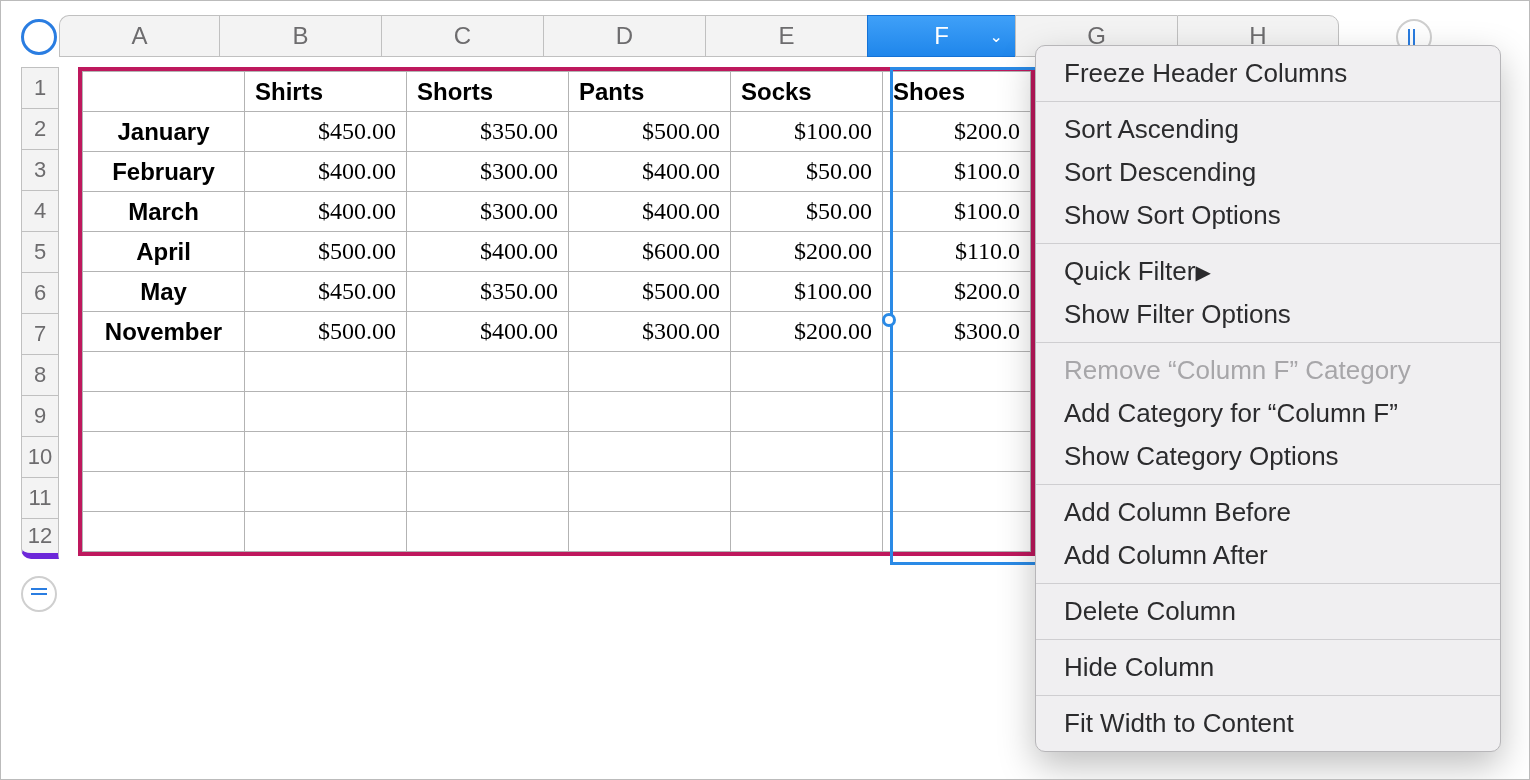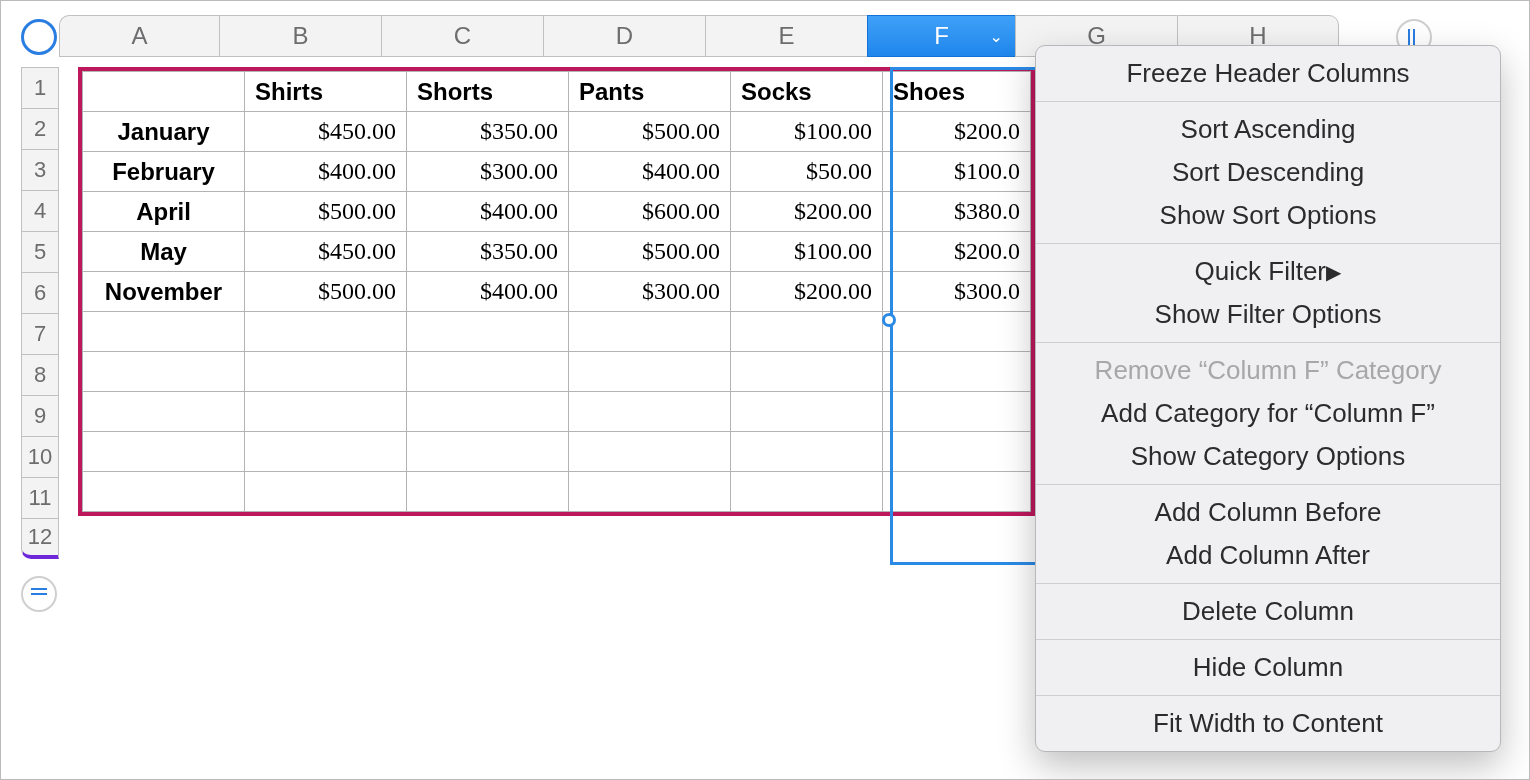--- a/index.html
+++ b/index.html
@@ -97,21 +97,21 @@
   }
   .rh {
     width: 38px; height: 41px;
     display:flex; align-items:center; justify-content:center;
     font-size: 22px; color:#6d6c6e;
     background:#f3f3f3;
     border-left:1px solid #c0c0c0;
     border-right:1px solid #c0c0c0;
     border-top:1px solid #c0c0c0;
   }
-  .rh:last-child { border-bottom:4px solid #6d28d9; border-bottom-left-radius:10px;}
+  .rh:last-child { border-bottom:6px solid #6d28d9; border-bottom-left-radius:10px;}
   .rh:first-child{ border-top-left-radius:0;}
 
   .grid {
     position:absolute;
     left: 77px;
     top: 66px;
     border: 4px solid #be185d;
   }
   .grid table { border-collapse: collapse; }
   .grid td {
@@ -147,21 +147,21 @@
     background: #f0eff1;
     border: 1px solid #b7b6b9;
     border-radius: 10px;
     box-shadow: 0 14px 36px rgba(0,0,0,0.25);
     padding: 6px 0;
     font-size: 26px;
     color:#2b2b2d;
   }
   .menu .mi {
     padding: 6px 28px;
-    display:flex; align-items:center; justify-content:center;
+    display:flex; align-items:center; justify-content:flex-start;
     cursor:default;
   }
   .menu .mi.disabled { color:#a7a6a9; }
   .menu .sep {
     height:1px; background:#cfced1; margin:6px 0;
   }
   .menu .arrow { font-size:20px; color:#2b2b2d; }
 </style>
 </head>
 <body>
@@ -221,26 +221,34 @@
         </tr>
         <tr>
           <td class="rowlabel">February</td>
           <td class="num">$400.00</td>
           <td class="num">$300.00</td>
           <td class="num">$400.00</td>
           <td class="num">$50.00</td>
           <td class="num">$100.0</td>
         </tr>
         <tr>
+          <td class="rowlabel">March</td>
+          <td class="num">$400.00</td>
+          <td class="num">$300.00</td>
+          <td class="num">$400.00</td>
+          <td class="num">$50.00</td>
+          <td class="num">$100.0</td>
+        </tr>
+        <tr>
           <td class="rowlabel">April</td>
           <td class="num">$500.00</td>
           <td class="num">$400.00</td>
           <td class="num">$600.00</td>
           <td class="num">$200.00</td>
-          <td class="num">$380.0</td>
+          <td class="num">$110.0</td>
         </tr>
         <tr>
           <td class="rowlabel">May</td>
           <td class="num">$450.00</td>
           <td class="num">$350.00</td>
           <td class="num">$500.00</td>
           <td class="num">$100.00</td>
           <td class="num">$200.0</td>
         </tr>
         <tr>

